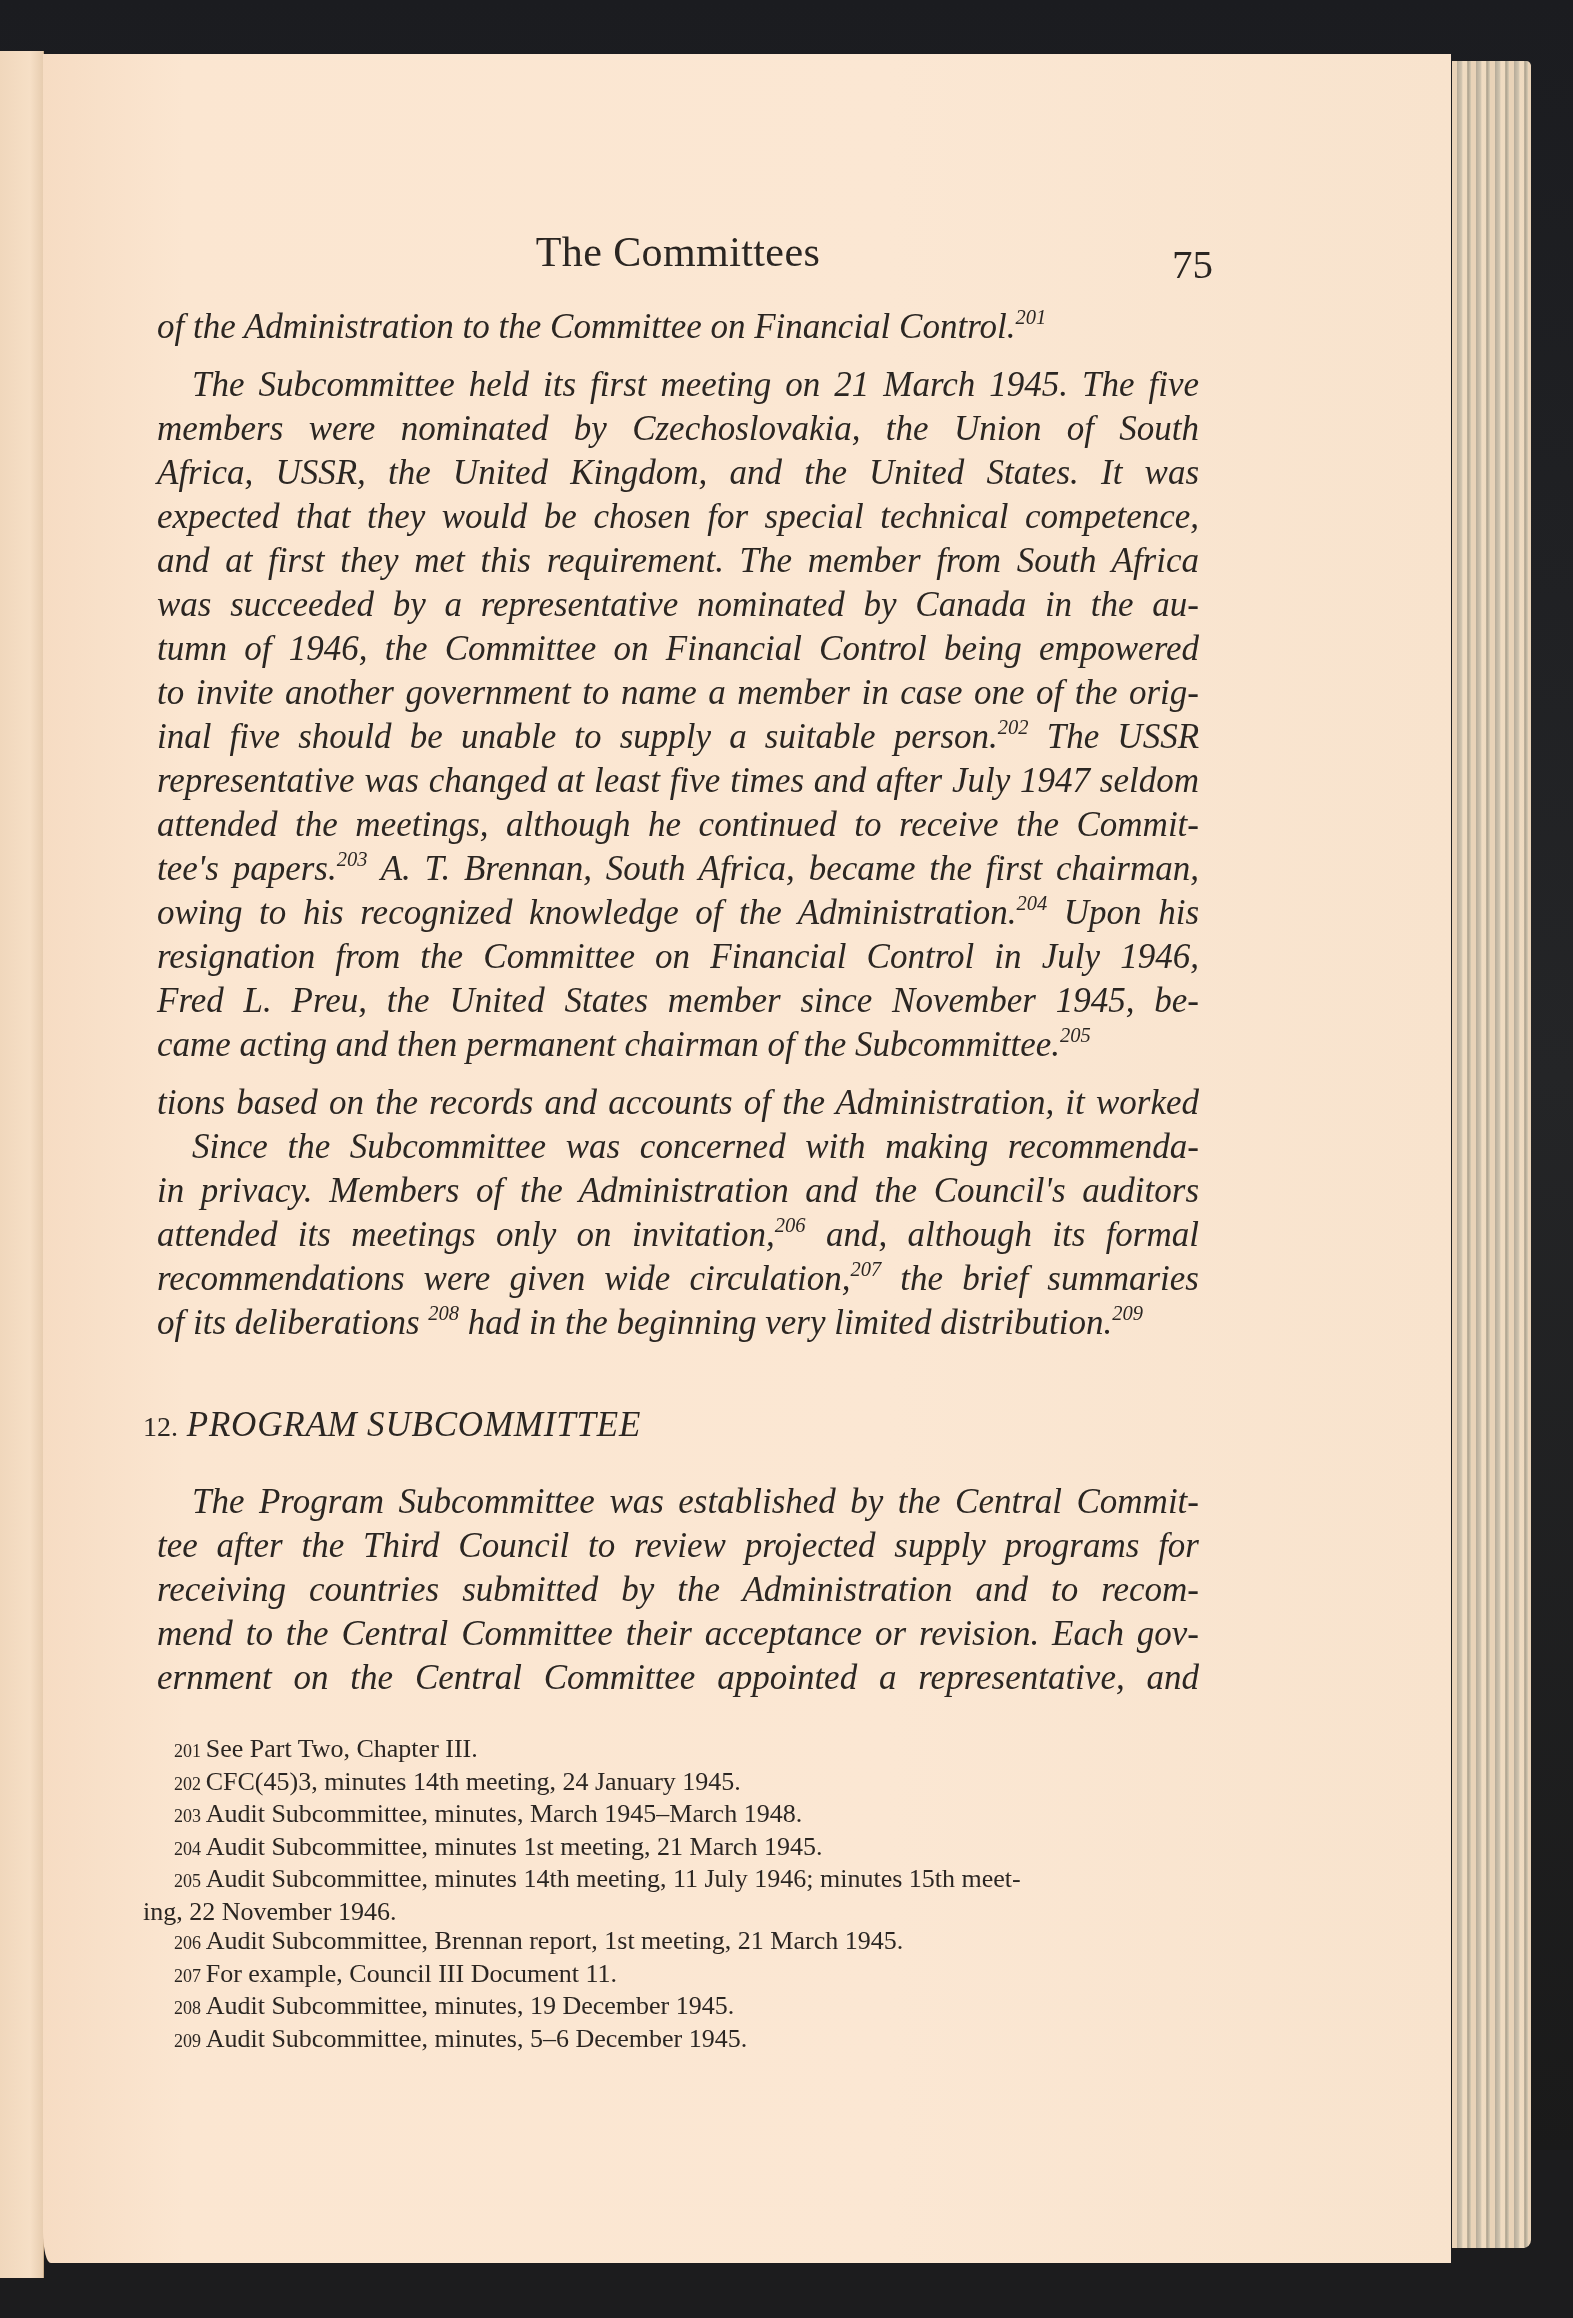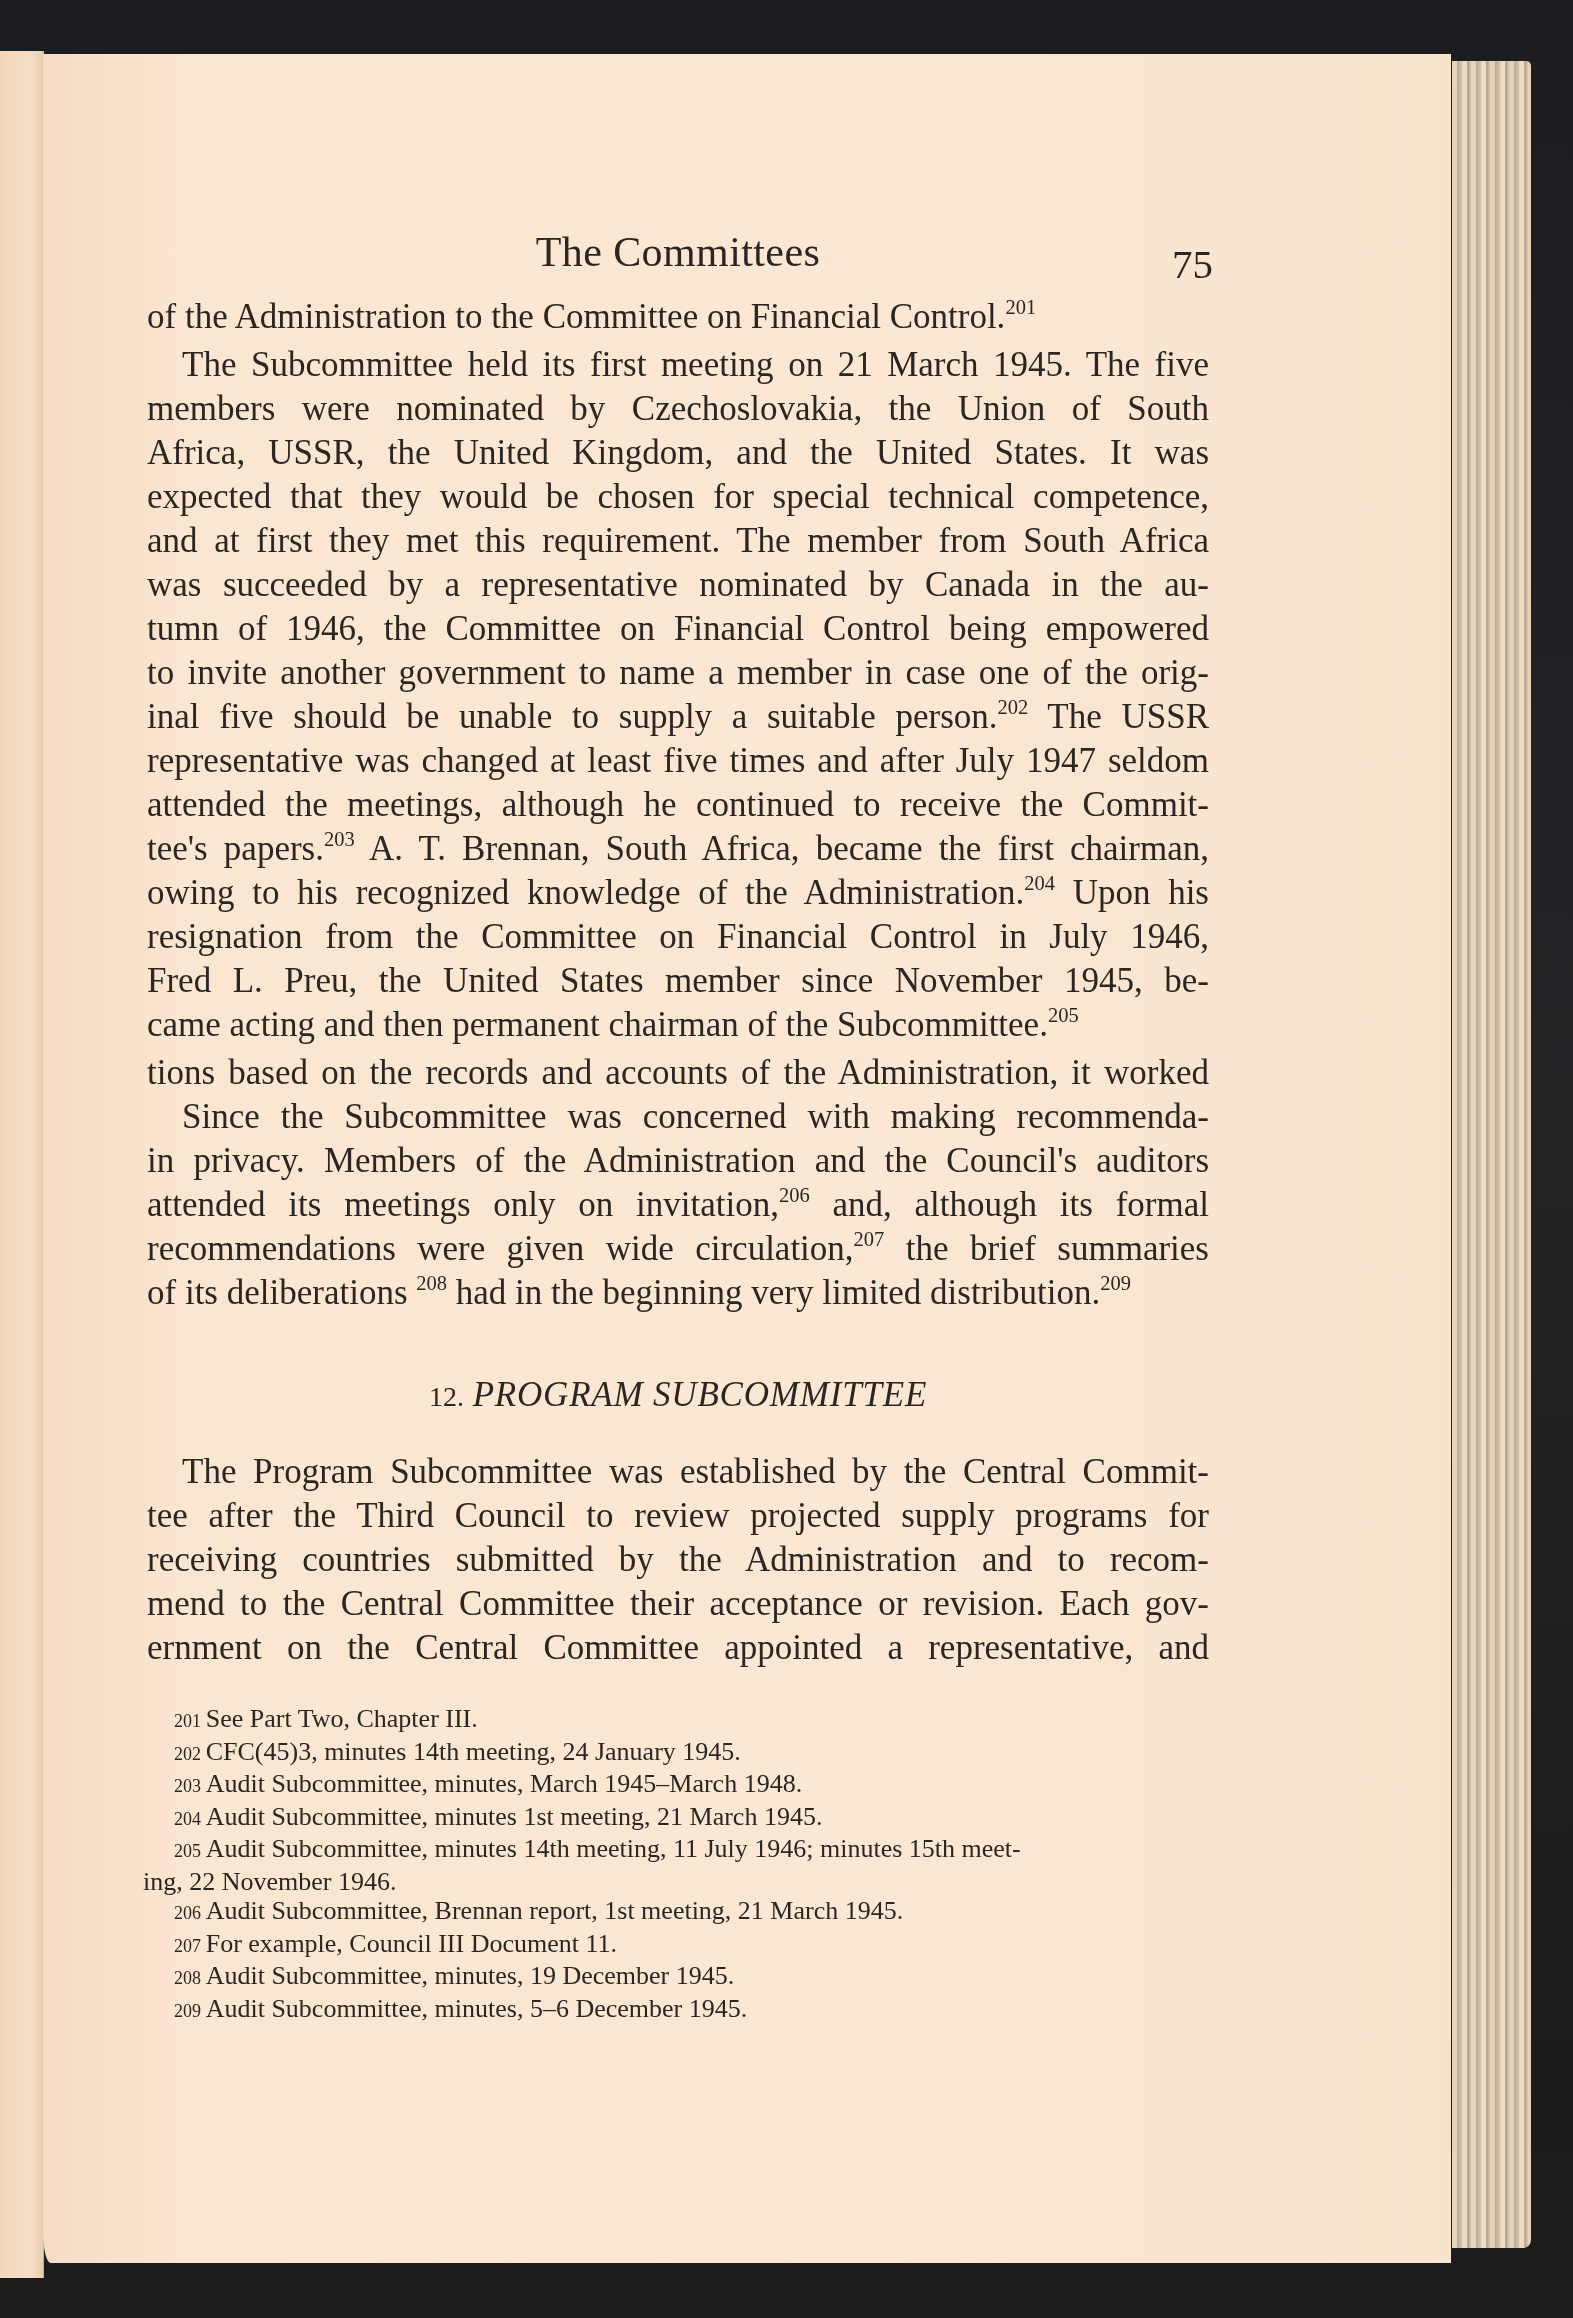--- a/index.html
+++ b/index.html
@@ -56,38 +56,38 @@
     text-align: center;
     font-size: 42px;
     letter-spacing: 0.4px;
   }
   .page-number {
     position: absolute;
     right: 0; top: 28px;
     font-size: 41px;
   }
   p.body {
-    margin: 4px;
+    margin: 14px;
     font-size: 35px;
     line-height: 44px;
     text-align: justify;
     text-align-last: justify;
     hyphens: manual;
+    font-style: italic;
   }
   p.body .line { display: block; text-align: justify; text-align-last: justify; }
   p.body .line.last { text-align-last: left; }
   p.body .line.indent { padding-left: 35px; }
   sup {
     font-size: 20.5px;
     vertical-align: 14px;
     line-height: 0;
   }
   .section-heading {
     margin: 60px 0 35px 0;
-    text-align: center;
     font-size: 35px;
   }
   .section-heading .num { font-style: normal; font-size: 28px; }
   .section-heading .title { font-style: italic; letter-spacing: 0.8px; }
   .footnotes {
     margin-top: 34px;
     font-size: 26px;
     line-height: 29.5px;
   }
   .fn { display: block; padding-left: 31px; }

